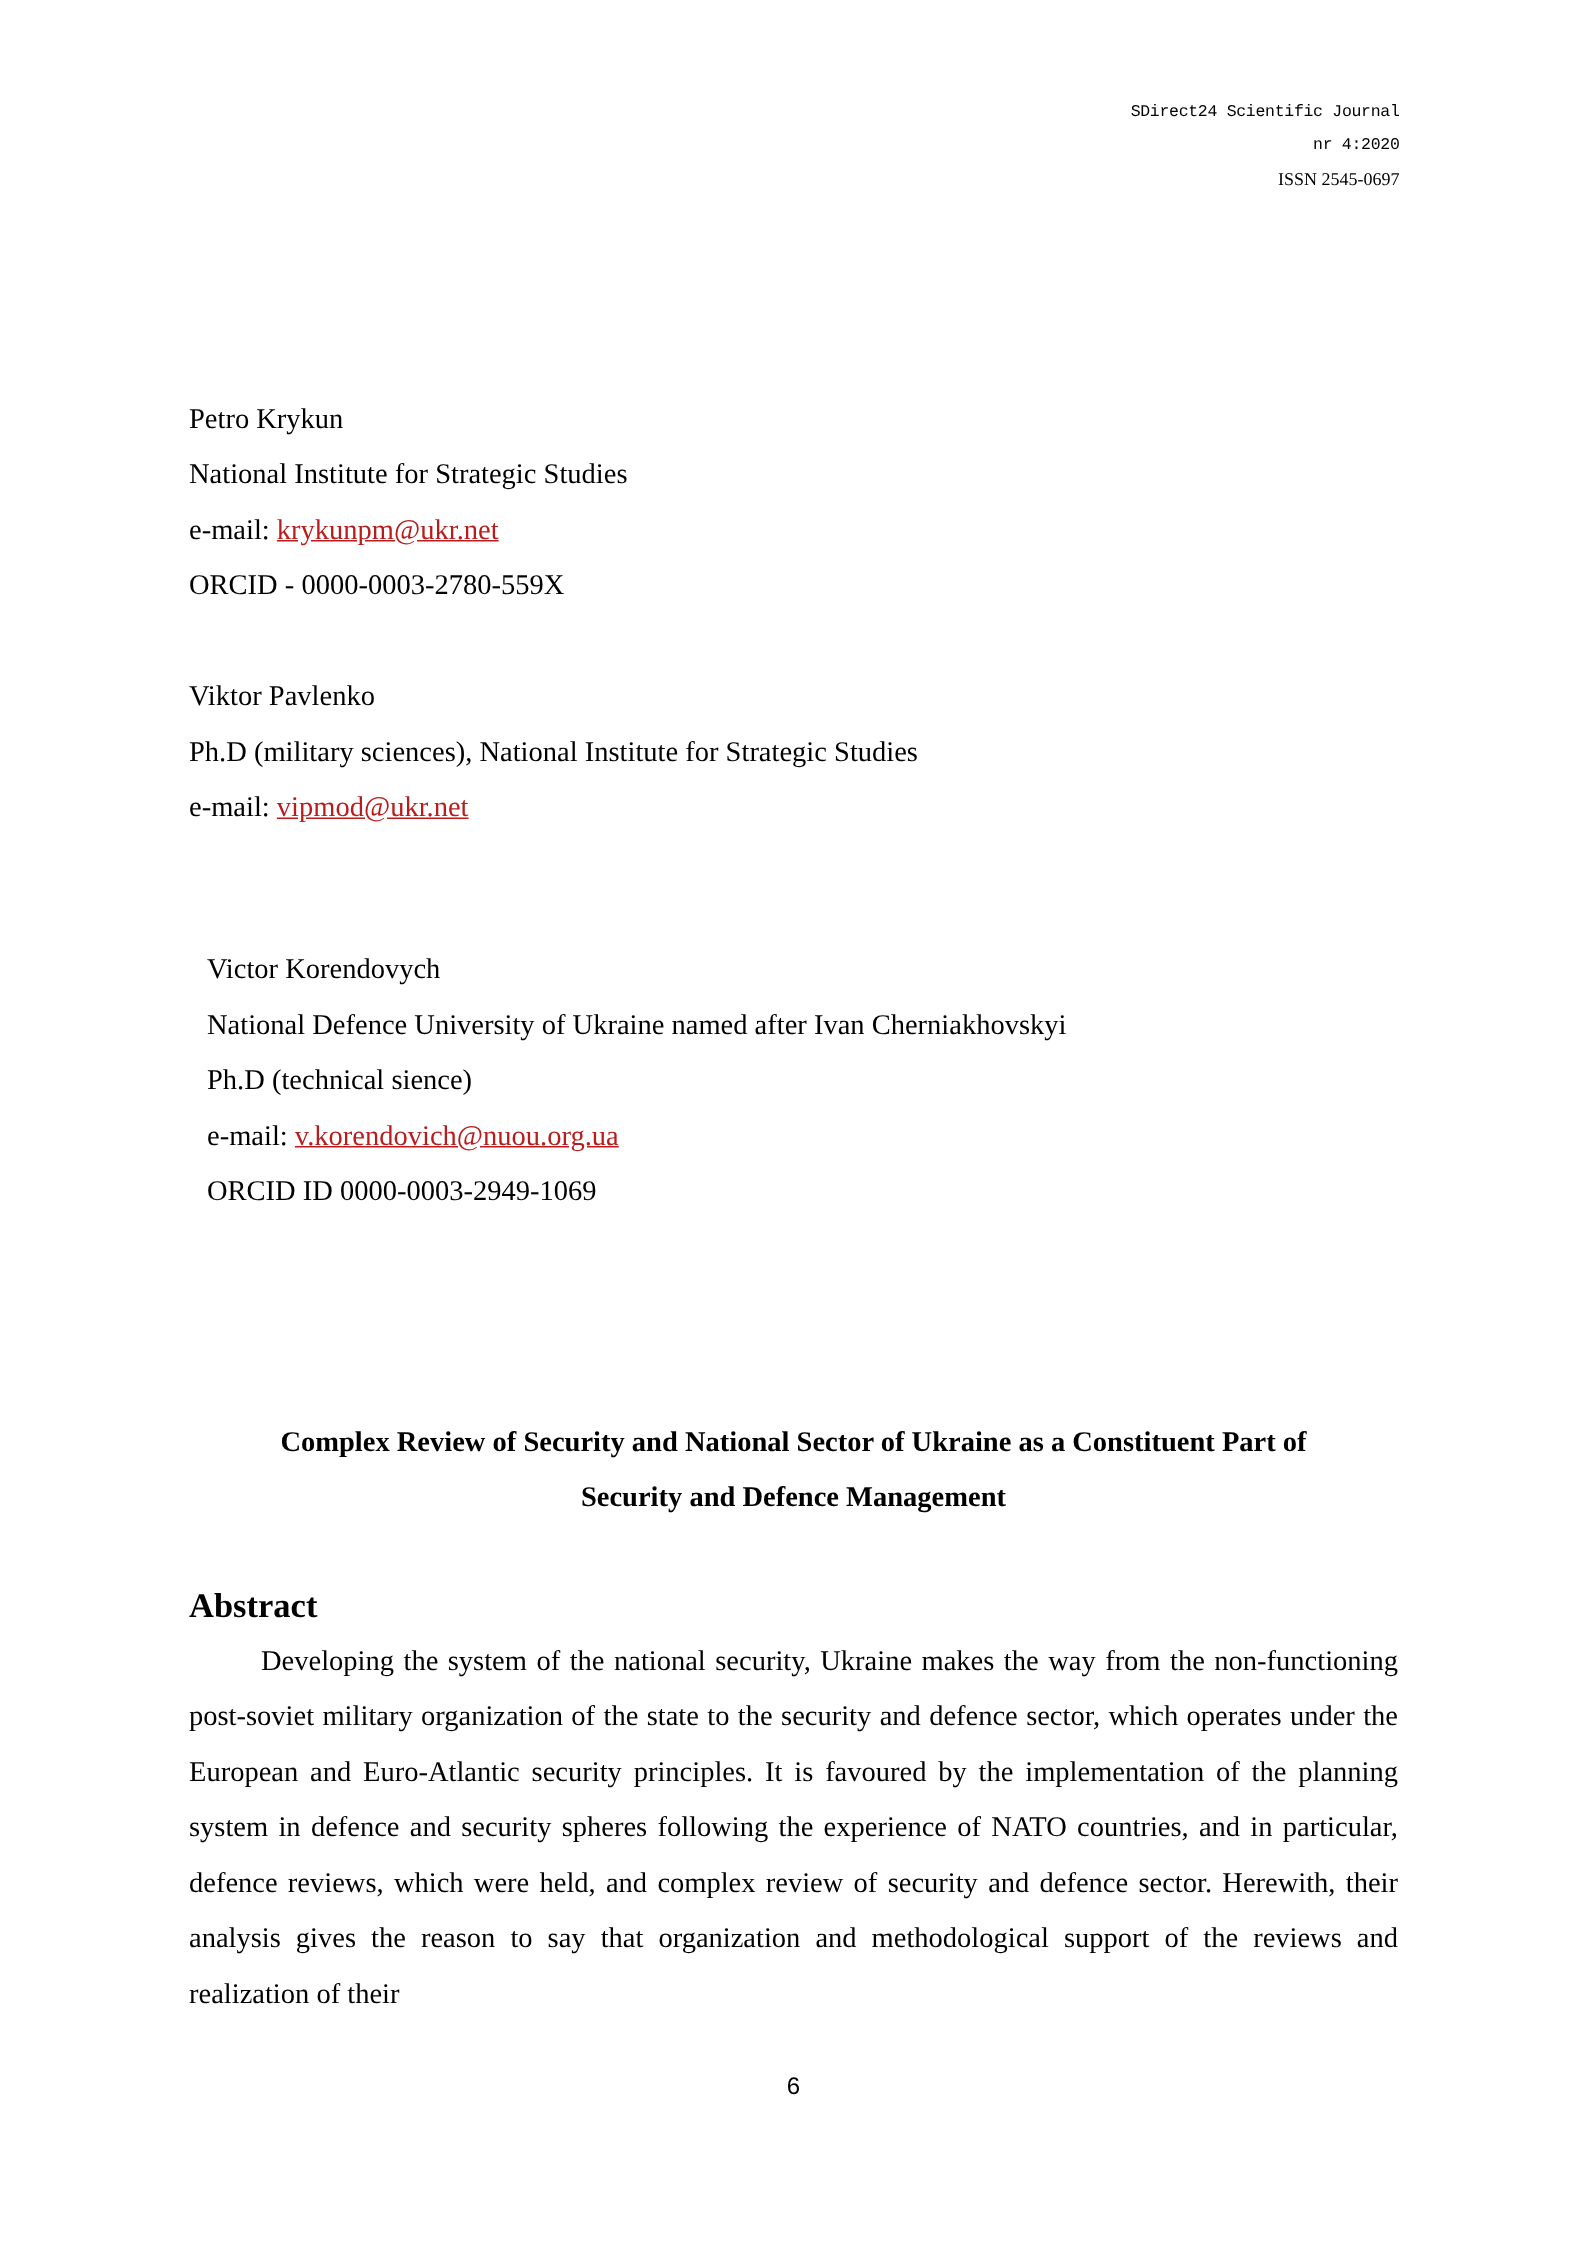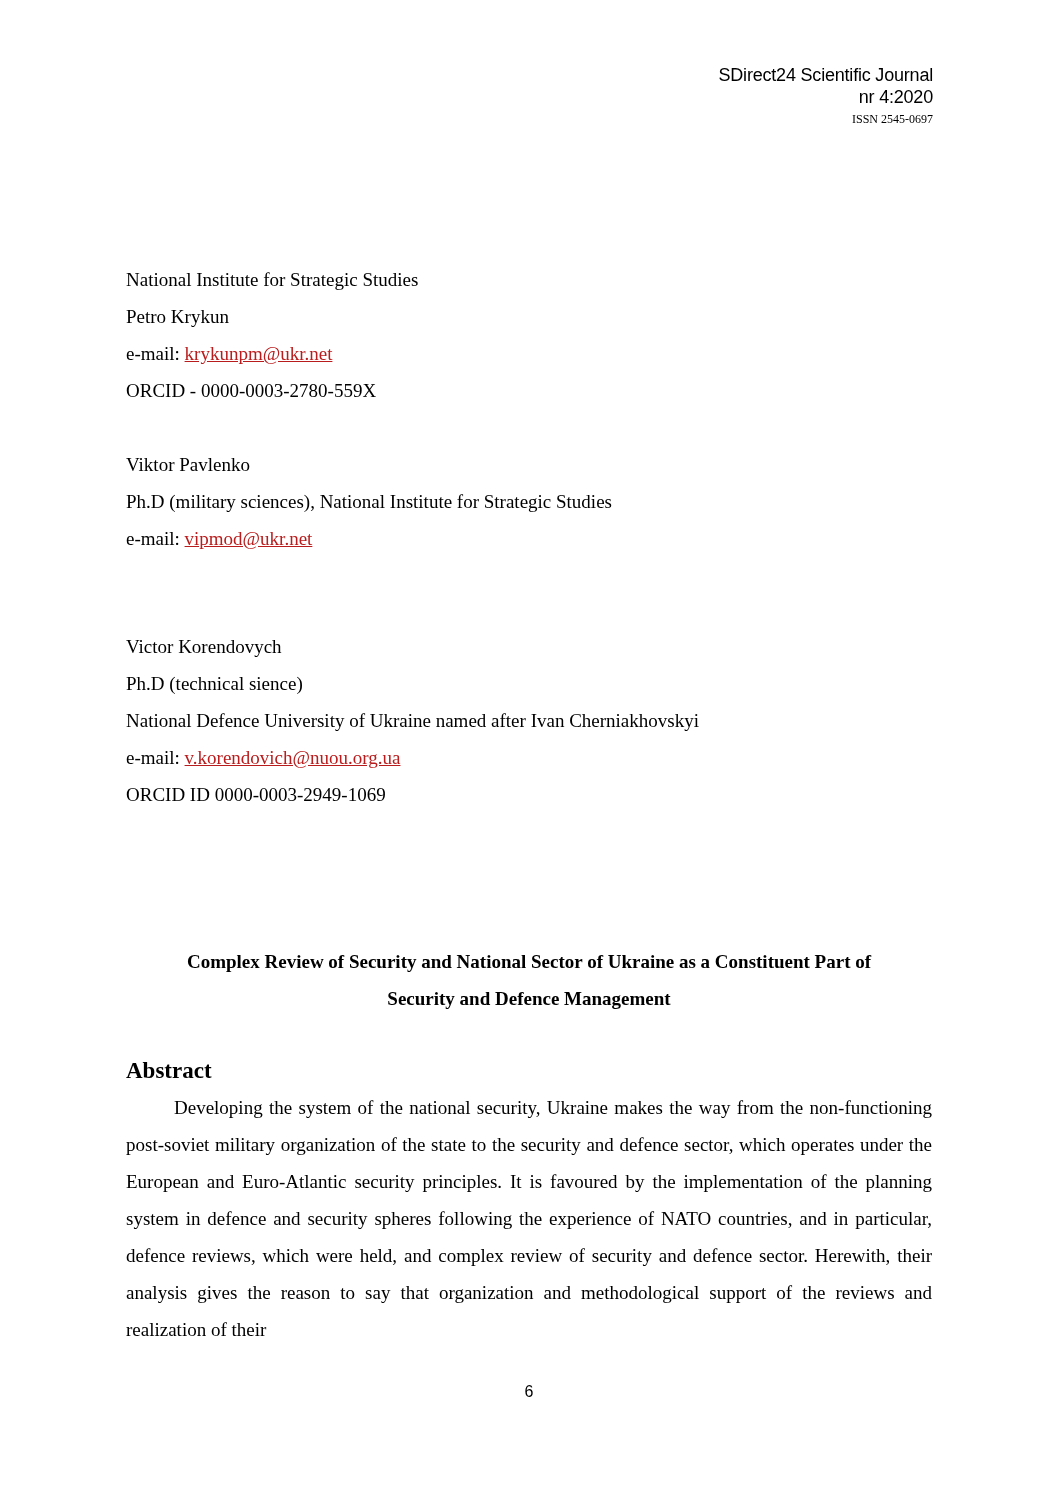--- a/index.html
+++ b/index.html
@@ -16,22 +16,22 @@
     }
     .header {
       position: absolute;
       right: 125px;
       top: 64px;
       text-align: right;
       line-height: 22px;
       font-size: 17px;
     }
     .header .sans-line {
-      font-family: Liberation Sans, sans-serif;
-      font-size: 18px;
+      font-family: Liberation Mono, monospace;
+      font-size: 11px;
       letter-spacing: -0.2px;
     }
     .header .serif-line {
       font-family: "Liberation Serif", "DejaVu Serif", serif;
       font-size: 12px;
     }
     .author-block {
       position: absolute;
       left: 126px;
       font-family: "Liberation Serif", "DejaVu Serif", serif;
@@ -40,21 +40,21 @@
     }
     .author-block .line {
       white-space: nowrap;
     }
     .author-block a {
       color: #b91c1c;
       text-decoration: underline;
     }
     #author-1 { top: 261px; }
     #author-2 { top: 446px; }
-    #author-3 { top: 628px; }
+    #author-3 { top: 628px; margin-left: 12px; }
 
     .title {
       position: absolute;
       left: 126px;
       width: 806px;
       top: 943px;
       text-align: center;
       font-family: "Liberation Serif", "DejaVu Serif", serif;
       font-weight: bold;
       font-size: 19px;
@@ -94,36 +94,36 @@
 </head>
 <body>
 
 <div class="header">
   <div class="sans-line">SDirect24 Scientific Journal</div>
   <div class="sans-line">nr 4:2020</div>
   <div class="serif-line">ISSN 2545-0697</div>
 </div>
 
 <div class="author-block" id="author-1">
+  <div class="line">Petro Krykun</div>
   <div class="line">National Institute for Strategic Studies</div>
-  <div class="line">Petro Krykun</div>
   <div class="line"><span>e-mail: </span><a>krykunpm@ukr.net</a></div>
   <div class="line">ORCID - 0000-0003-2780-559X</div>
 </div>
 
 <div class="author-block" id="author-2">
   <div class="line">Viktor Pavlenko</div>
   <div class="line">Ph.D (military sciences), National Institute for Strategic Studies</div>
   <div class="line"><span>e-mail: </span><a>vipmod@ukr.net</a></div>
 </div>
 
 <div class="author-block" id="author-3">
   <div class="line">Victor Korendovych</div>
+  <div class="line">National Defence University of Ukraine named after Ivan Cherniakhovskyi</div>
   <div class="line">Ph.D (technical sience)</div>
-  <div class="line">National Defence University of Ukraine named after Ivan Cherniakhovskyi</div>
   <div class="line"><span>e-mail: </span><a>v.korendovich@nuou.org.ua</a></div>
   <div class="line">ORCID ID 0000-0003-2949-1069</div>
 </div>
 
 <div class="title">
   <div>Complex Review of Security and National Sector of Ukraine as a Constituent Part of</div>
   <div>Security and Defence Management</div>
 </div>
 
 <div class="abstract-heading">Abstract</div>

